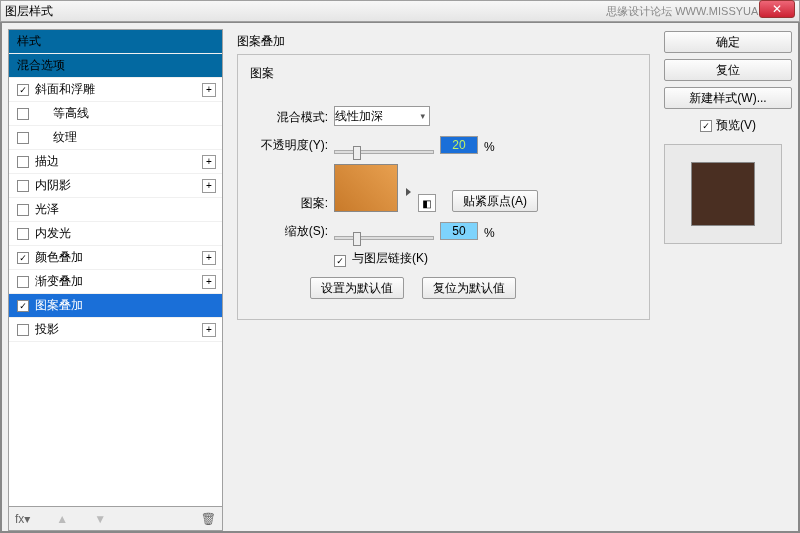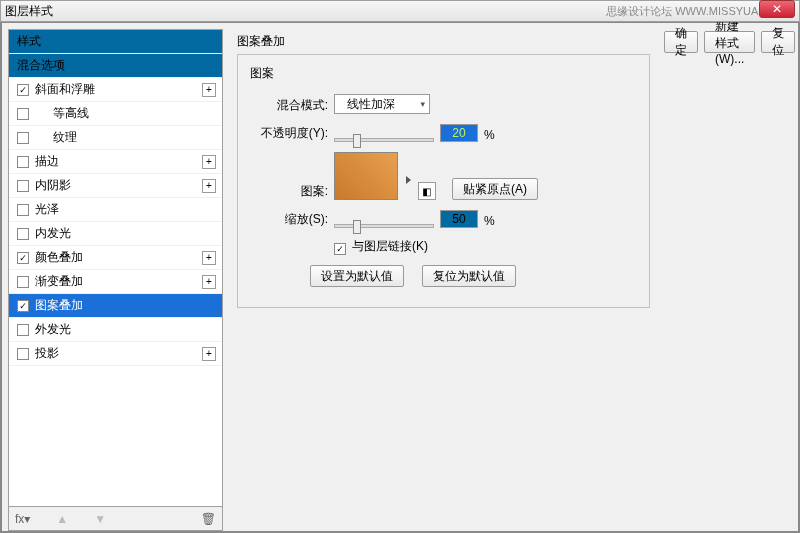--- a/index.html
+++ b/index.html
@@ -16,31 +16,31 @@
 .li.sel{background:#1a6fd8;color:#fff}
 .li .sub{margin-left:18px}
 .li .chk{width:12px;height:12px;border:1px solid #888;margin-right:6px;background:#fff;display:inline-flex;align-items:center;justify-content:center;font-size:9px;color:#000}
 .li .plus{position:absolute;right:6px;width:14px;height:14px;border:1px solid #999;background:#fff;display:flex;align-items:center;justify-content:center;font-size:10px;line-height:1}
 .bottombar{height:24px;border:1px solid #a0a0a0;border-top:none;background:#f0f0f0;display:flex;align-items:center;padding:0 6px;gap:26px;color:#666}
 .center{flex:1;padding:4px 8px}
 .group-title{margin-bottom:4px}
 .group{border:1px solid #c0c0c0;padding:10px 12px;background:#f0f0f0}
 .row{display:flex;align-items:flex-end;margin-bottom:10px;gap:6px}
 .lbl{width:78px;text-align:right}
-.combo{width:96px;height:20px;border:1px solid #999;background:#fff;display:flex;align-items:center;padding:0 12px;position:relative}
+.combo{width:96px;height:20px;border:1px solid #999;background:#fff;display:flex;align-items:center;padding:0 0;position:relative}
 .combo::after{content:"▾";position:absolute;right:4px;font-size:9px;color:#555}
 .slider{width:100px;height:4px;background:#ddd;border:1px solid #aaa;position:relative}
 .slider .thumb{position:absolute;top:-5px;width:8px;height:14px;background:#eee;border:1px solid #888}
-.numbox{width:38px;height:18px;border:1px solid #999;background:#0369a1;text-align:center;line-height:16px}
+.numbox{width:38px;height:18px;border:1px solid #999;background:#7dd3fc;text-align:center;line-height:16px}
 .numbox.sel{background:#1a6fd8;color:#bef264}
 .swatch{width:64px;height:48px;border:1px solid #888;background:linear-gradient(45deg,#c87a2a,#e8a050);position:relative}
 .swatch::after{content:"";position:absolute;right:-14px;top:50%;border-left:5px solid #555;border-top:4px solid transparent;border-bottom:4px solid transparent}
 .snap{width:18px;height:18px;border:1px solid #999;background:#fff;margin-left:14px;display:flex;align-items:center;justify-content:center;font-size:10px}
 .btn{height:22px;border:1px solid #999;background:linear-gradient(#fdfdfd,#e8e8e8);padding:0 10px;display:inline-flex;align-items:center;justify-content:center;border-radius:2px;cursor:pointer}
-.right-panel{width:128px;display:flex;flex-direction:row;gap:6px;padding-top:2px}
+.right-panel{width:128px;display:flex;flex-direction:column;gap:6px;padding-top:2px}
 .right-panel .btn{width:100%}
 .preview-chk{display:flex;align-items:center;justify-content:center;gap:4px;margin-top:2px}
 .preview-box{width:118px;height:100px;border:1px solid #bbb;background:#eaeaea;display:flex;align-items:center;justify-content:center;margin-top:4px}
 .preview-inner{width:64px;height:64px;background:#4a2f22;border:1px solid #888}
 .chk-inline{width:12px;height:12px;border:1px solid #888;background:#fff;display:inline-flex;align-items:center;justify-content:center;font-size:9px}
 </style>
 </head>
 <body>
 
 <div class="titlebar">
@@ -98,41 +98,37 @@
           <span class="chk"></span>
           <span>渐变叠加</span>
           <span class="plus">+</span>
         </div>
         <div class="li sel">
           <span class="chk">✓</span>
           <span>图案叠加</span>
         </div>
         <div class="li">
           <span class="chk"></span>
-          <span>外发光</span>
-        </div>
-        <div class="li">
-          <span class="chk"></span>
           <span>投影</span>
           <span class="plus">+</span>
         </div>
       </div>
     <div class="bottombar">
       <span>fx▾</span>
       <span style="color:#bbb">▲</span>
       <span style="color:#bbb">▼</span>
       <span style="flex:1"></span>
       <span>🗑</span>
     </div>
   </div>
 
   <div class="center">
     <div class="group-title">图案叠加</div>
     <div class="group">
-      <div style="margin-bottom:12px">图案</div>
+      <div style="margin-bottom:24px">图案</div>
 
       <div class="row">
         <div class="lbl">混合模式:</div>
         <div class="combo">
             <span>线性加深</span>
           </div>
       </div>
 
       <div class="row">
         <div class="lbl">不透明度(Y):</div>
@@ -166,22 +162,22 @@
 
       <div class="row" style="margin-left:60px;margin-top:6px;gap:18px">
         <div class="btn">设置为默认值</div>
         <div class="btn">复位为默认值</div>
       </div>
     </div>
   </div>
 
   <div class="right-panel">
     <div class="btn">确定</div>
+    <div class="btn">复位</div>
     <div class="btn">新建样式(W)...</div>
-    <div class="btn">复位</div>
     <div class="preview-chk">
       <span class="chk-inline">✓</span>
       <span>预览(V)</span>
     </div>
     <div class="preview-box">
       <div class="preview-inner"></div>
     </div>
   </div>
 </div>
 

